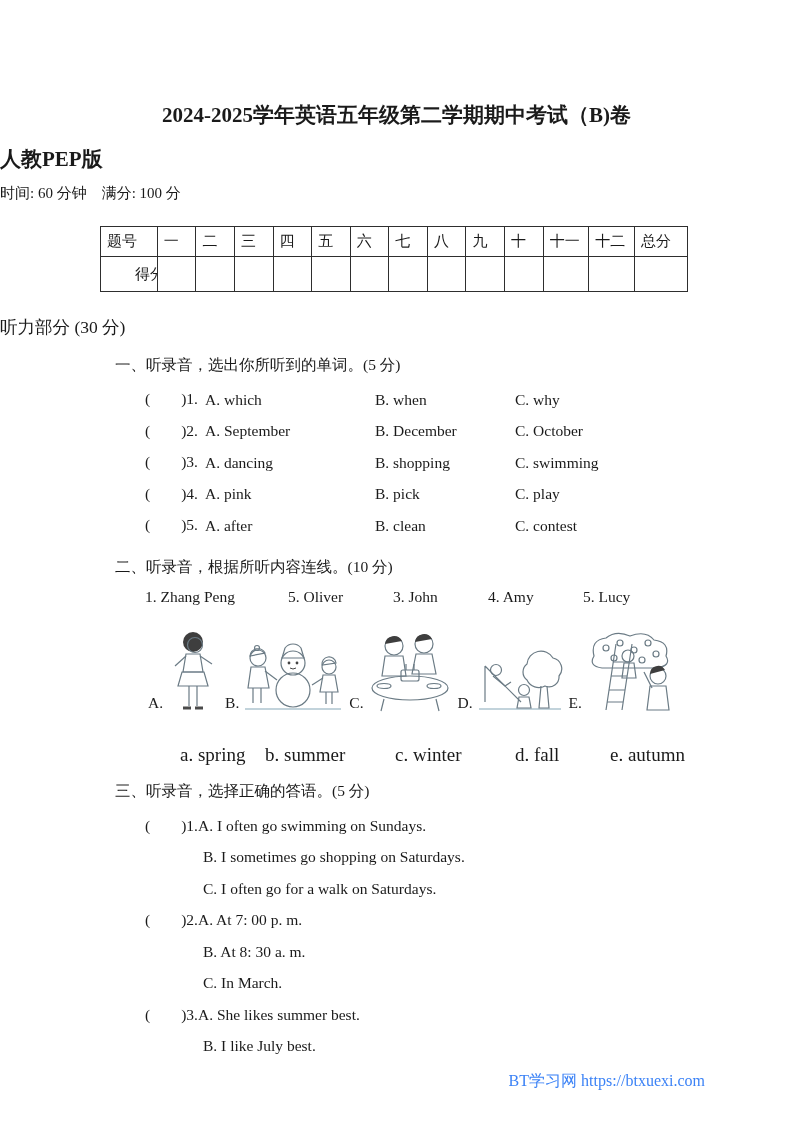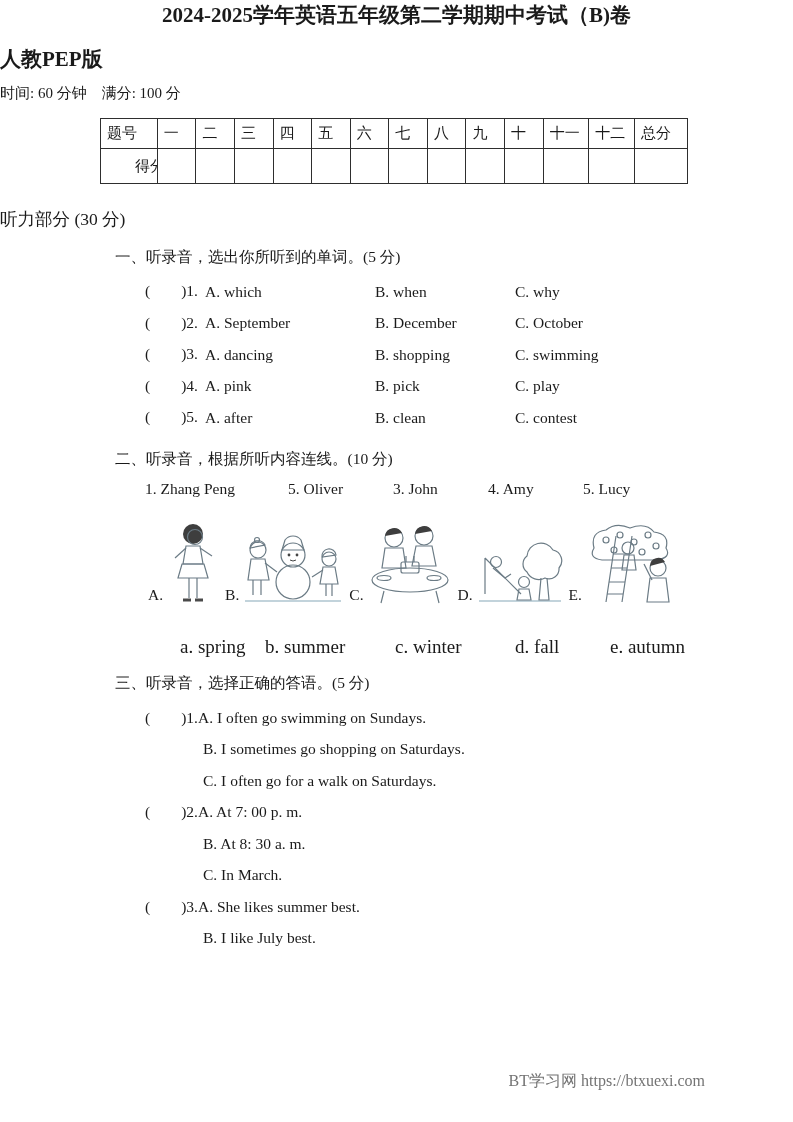--- a/index.html
+++ b/index.html
@@ -5,36 +5,36 @@
   html,body{margin:0;padding:0;background:#fff;}
   .page{
     position:relative;
     width:793px;height:1122px;
     background:#fff;
     font-family:"Liberation Serif","DejaVu Serif",serif;
     color:#1a1a1a;
     overflow:hidden;
   }
   .title{
-    margin:0;
+    margin:0;padding-top:100px;
     text-align:center;
     font-size:21px;font-weight:bold;line-height:30px;
   }
   .subtitle{
     margin:14px 0 0 0;
     font-size:21px;font-weight:bold;line-height:30px;
   }
   .meta{
     margin-top:8px;
     text-align:left;
     padding-right:104px;
     font-size:15px;line-height:22px;
   }
   table.score{
-    margin:14px 0 0 100px;
+    margin:22px 0 0 100px;
     border-collapse:collapse;
     table-layout:fixed;
     width:588px;
     font-size:15px;
   }
   table.score td{
     border:1px solid #2e2e2e;
     padding:0 0 0 6px;
     text-align:left;
     vertical-align:middle;
@@ -81,21 +81,21 @@
     display:grid;
     grid-template-columns:85px 130px 120px 95px 1fr;
     font-size:19px;line-height:22px;
   }
   .p3-items{margin:8px 0 0 145px;font-size:15.5px;}
   .p3-line{line-height:31.5px;height:31.5px;}
   .p3-line.cont{padding-left:58px;}
   .footer{
     position:absolute;
     right:88px;bottom:30px;
-    color:#737373;
+    color:#3b82f6;
     font-size:16px;
   }
   .s{stroke:#6b7b85;stroke-width:1.2;fill:none;}
 </style>
 </head>
 <body>
 
 <div class="page">
 
   <h1 class="title">2024-2025学年英语五年级第二学期期中考试（B)卷</h1>

